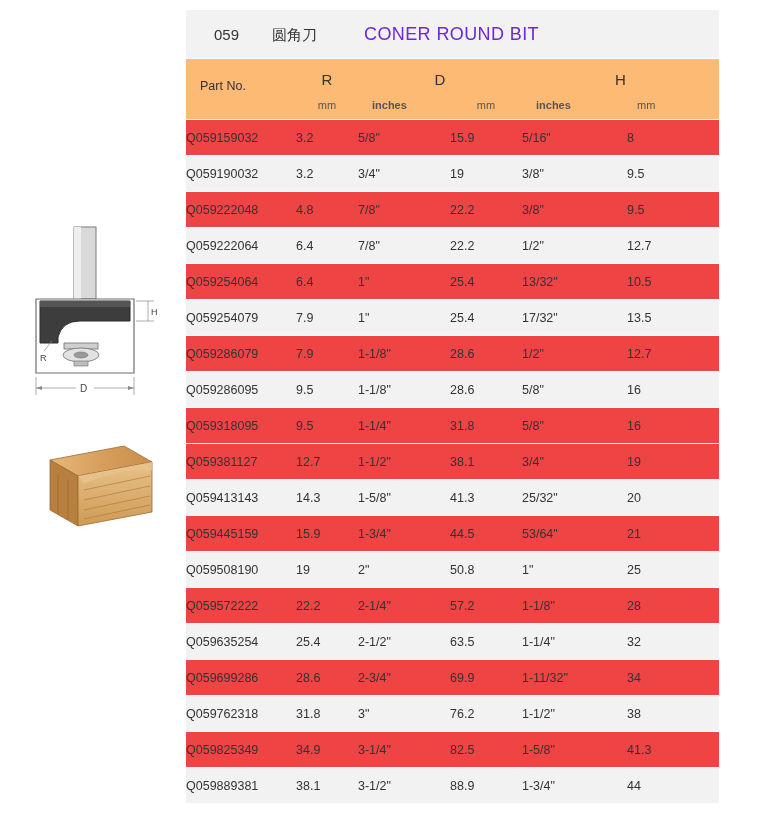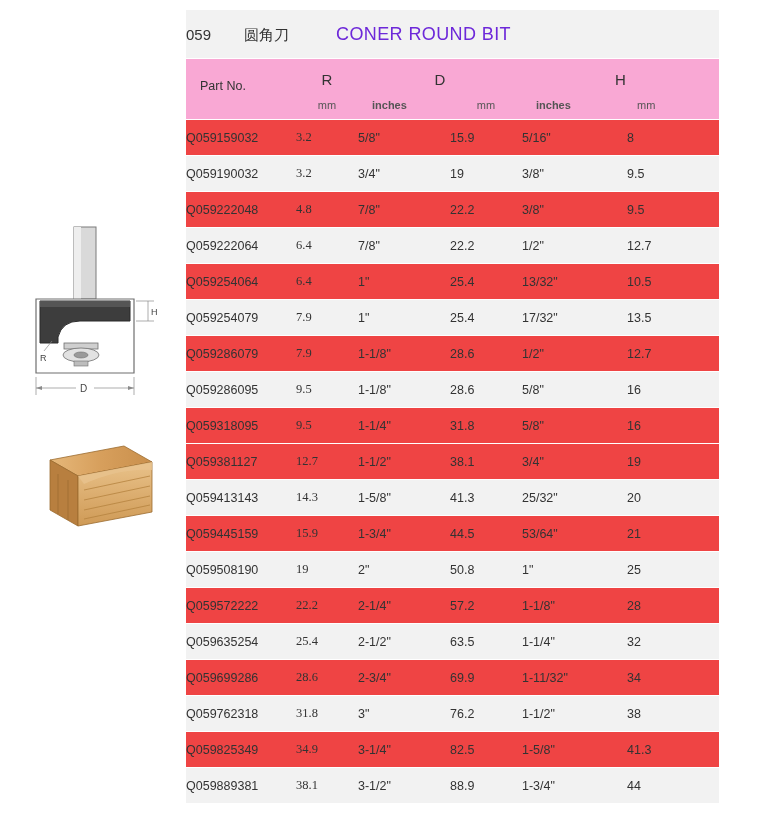--- a/index.html
+++ b/index.html
@@ -68,36 +68,37 @@
     background: #f2f2f2;
     vertical-align: middle;
     padding-left: 14px;
     border-bottom: 1px solid #ffffff;
   }
   .title-code {
     font-size: 15px;
     color: #333333;
     display: inline-block;
     min-width: 58px;
+    margin-left: 28px;
   }
   .title-cn {
     font-size: 15px;
     color: #333333;
     display: inline-block;
     min-width: 92px;
   }
   .title-en {
     font-size: 18px;
     color: #6d28d9;
     letter-spacing: 0.4px;
   }
 
   
   .hdr-row td {
-    background: #f9a8d4;
+    background: #fdba74;
     vertical-align: top;
     border-bottom: 1px solid #ffffff;
   }
   .hdr-inner {
     position: relative;
     height: 60px;
   }
   .hdr-top {
     font-size: 15px;
     color: #333333;
@@ -123,21 +124,21 @@
     height: 35px;
     font-size: 12.5px;
     color: #333333;
     vertical-align: middle;
     border-bottom: 1px solid #ffffff;
   }
   tr.alt td { background: #f2f2f2; }
   tr.plain td { background: #ef4444; }
 
   .c-part { padding-left: 14px; }
-  .c-rmm  { text-align: center; font-family: Liberation Serif, serif; }
+  .c-rmm  { text-align: center; }
   .c-din  { padding-left: 12px; }
   .c-dmm  { text-align: center; }
   .c-hin  { padding-left: 12px; }
   .c-hmm  { padding-left: 10px; }
 </style>
 </head>
 <body>
 
 <div class="page">
 

